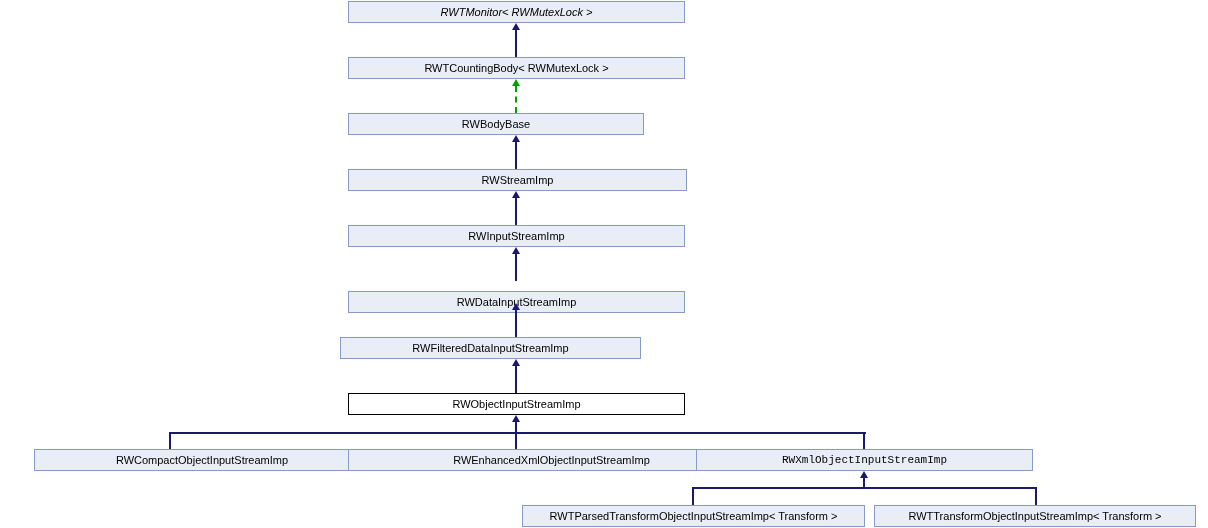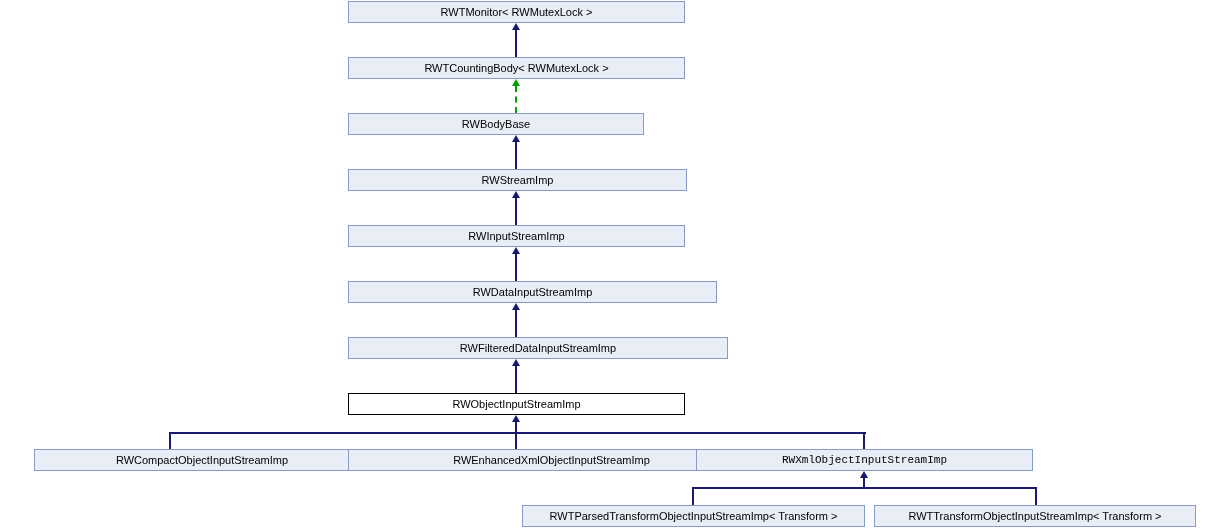--- a/index.html
+++ b/index.html
@@ -48,27 +48,27 @@
     border-right:4px solid transparent;
     border-bottom:7px solid var(--inheritance_arrow);
   }
   .arr.green{border-bottom-color:var(--template_arrow);}
 </style>
 </head>
 <body>
 
 <div class="diagram">
 
-  <div class="node" style="left:348px;top:1px;width:337px;">RWTMonitor&lt; RWMutexLock &gt;</div>
+  <div class="node" style="left:348px;top:1px;width:337px;font-style:italic;">RWTMonitor&lt; RWMutexLock &gt;</div>
   <div class="node" style="left:348px;top:57px;width:337px;">RWTCountingBody&lt; RWMutexLock &gt;</div>
   <div class="node" style="left:348px;top:113px;width:296px;">RWBodyBase</div>
   <div class="node" style="left:348px;top:169px;width:339px;">RWStreamImp</div>
   <div class="node" style="left:348px;top:225px;width:337px;">RWInputStreamImp</div>
-  <div class="node" style="left:348px;top:281px;width:369px;">RWDataInputStreamImp</div>
-  <div class="node" style="left:348px;top:337px;width:380px;">RWFilteredDataInputStreamImp</div>
+  <div class="node" style="left:348px;top:291px;width:337px;">RWDataInputStreamImp</div>
+  <div class="node" style="left:340px;top:337px;width:301px;">RWFilteredDataInputStreamImp</div>
   <div class="node highlight" style="left:348px;top:393px;width:337px;">RWObjectInputStreamImp</div>
   <div class="node" style="left:1px;top:449px;width:336px;margin-left:33px;">RWCompactObjectInputStreamImp</div>
   <div class="node" style="left:348px;top:449px;width:407px;">RWEnhancedXmlObjectInputStreamImp</div>
   <div class="node" style="left:696px;top:449px;width:337px;font-family:Liberation Mono, monospace;">RWXmlObjectInputStreamImp</div>
   <div class="node" style="left:522px;top:505px;width:343px;">RWTParsedTransformObjectInputStreamImp&lt; Transform &gt;</div>
   <div class="node" style="left:874px;top:505px;width:322px;">RWTTransformObjectInputStreamImp&lt; Transform &gt;</div>
 
   <div class="arr" style="left:512px;top:23px;"></div>
   <div class="vl" style="left:515px;top:29px;height:28px;"></div>
 

